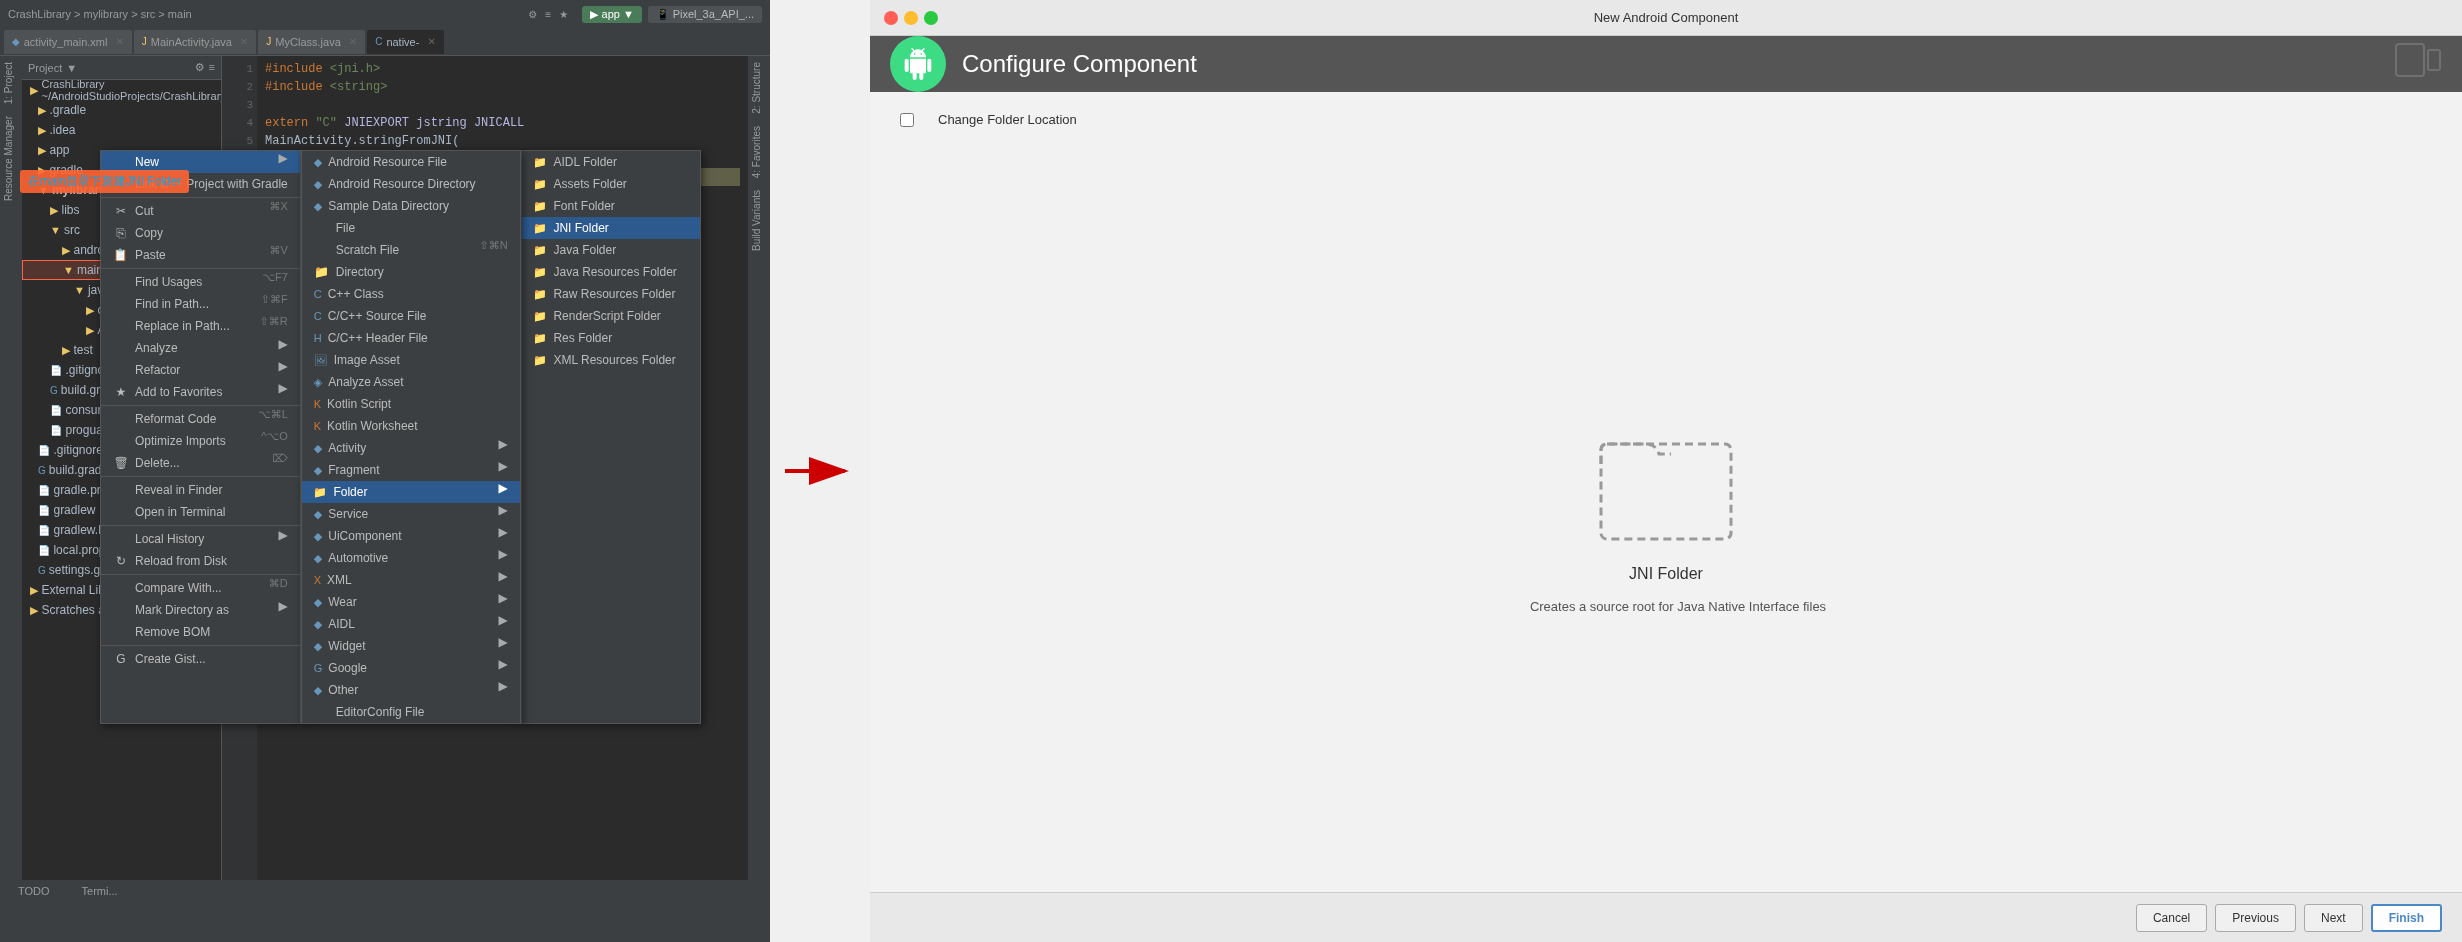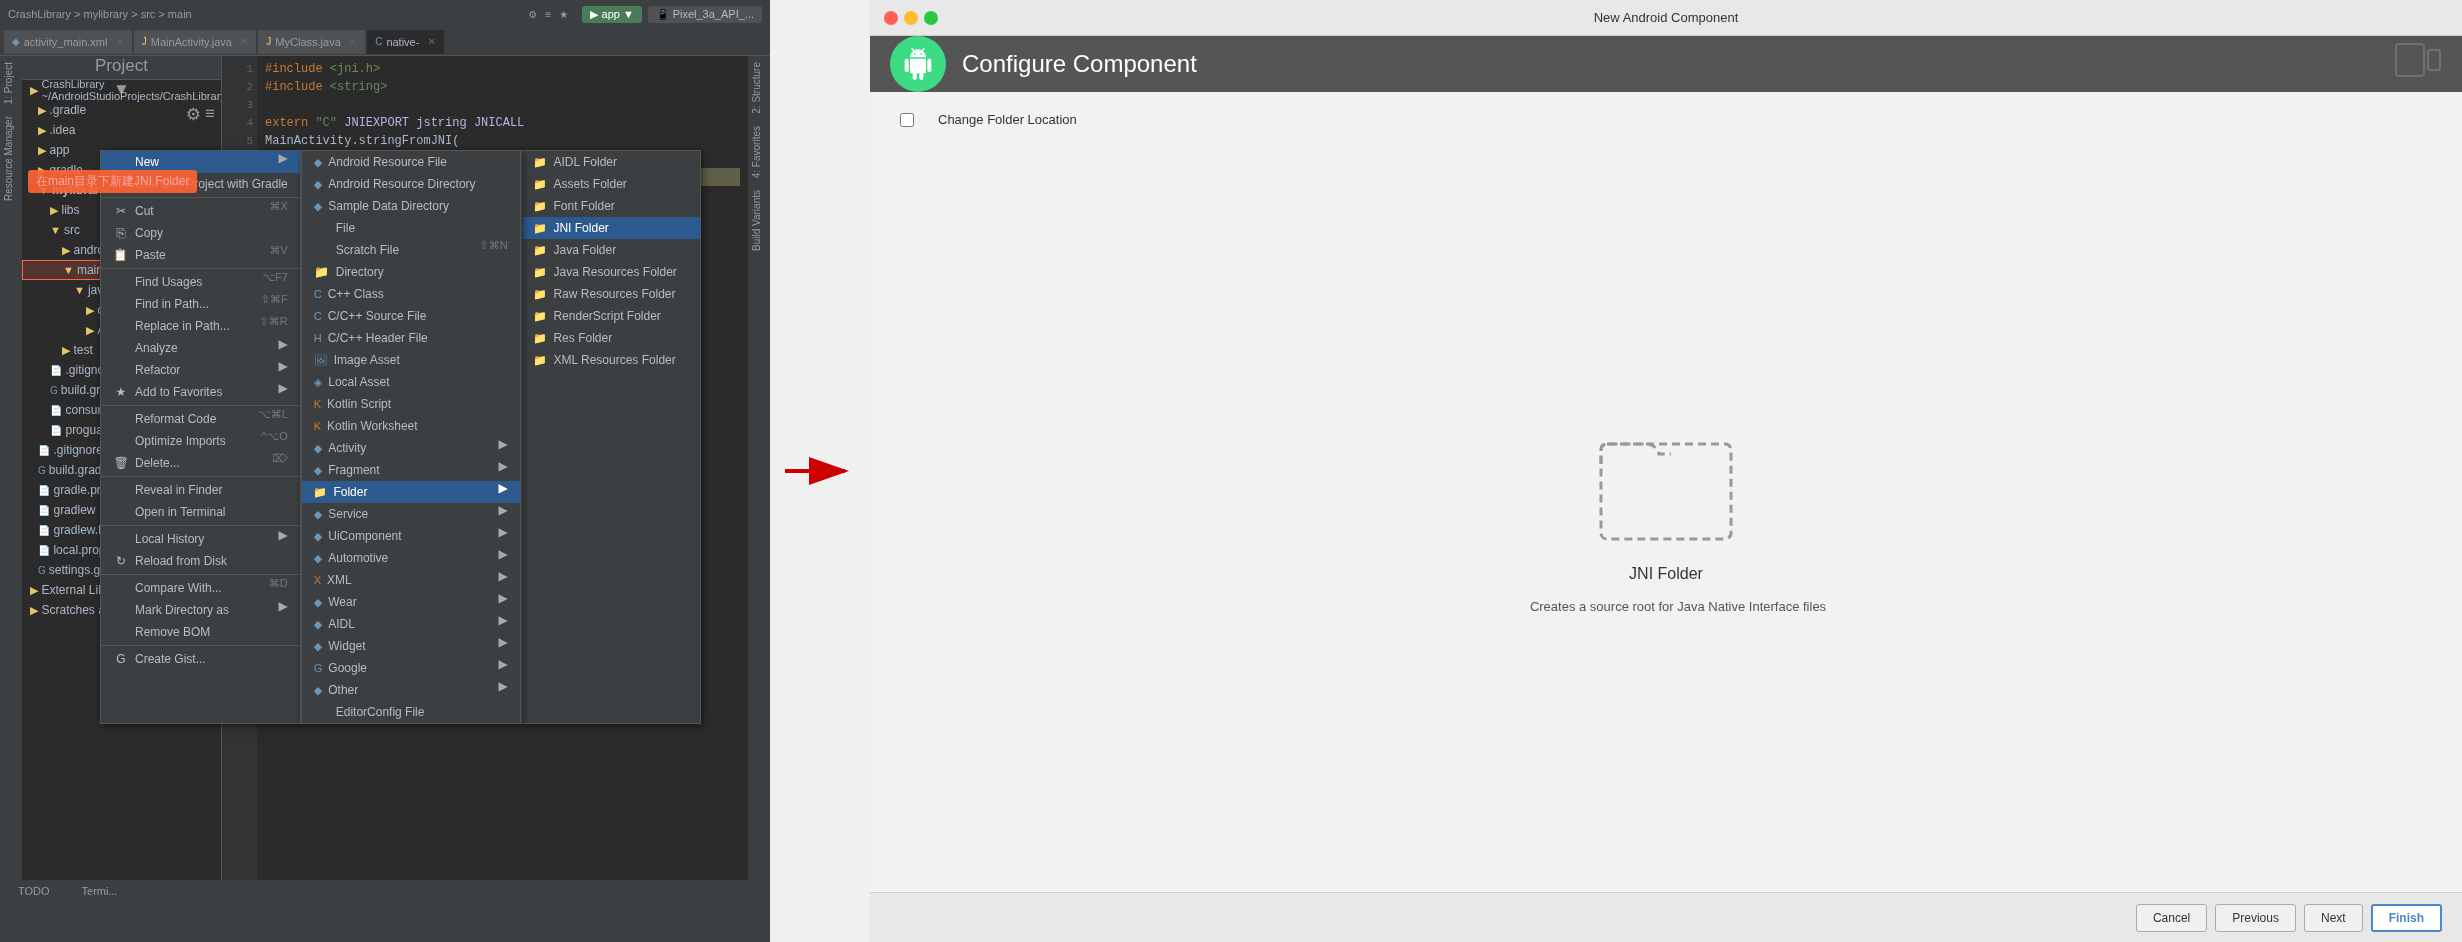--- a/index.html
+++ b/index.html
@@ -78,24 +78,23 @@
       font-size: 12px;
     }
 
     .tree-header {
       height: 24px;
       background: #3c3f41;
       display: flex;
       align-items: center;
       padding: 0 6px;
       gap: 4px;
-      font-size: 17px;
+      font-size: 11px;
       color: #9a9a9a;
       border-bottom: 1px solid #555;
-      flex-direction: column;
     }
 
     .tree-item {
       display: flex;
       align-items: center;
       height: 20px;
       padding-left: 8px;
       color: #a9b7c6;
       cursor: pointer;
       gap: 3px;
@@ -220,23 +219,23 @@
       border: 1px solid #555;
       box-shadow: 2px 2px 8px rgba(0,0,0,0.5);
       min-width: 180px;
       font-size: 12px;
     }
 
     
     .annotation-box {
       position: absolute;
       top: 170px;
-      left: 28px;
+      left: 20px;
       background: rgba(255, 100, 50, 0.9);
-      color: #fca5a5;
+      color: #0ea5e9;
       font-size: 12px;
       padding: 3px 8px;
       border-radius: 3px;
       white-space: nowrap;
       z-index: 200;
     }
 
     
     .configure-panel {
       flex: 1;
@@ -867,21 +866,21 @@
       </div>
       <div class="menu-item">
         <span class="menu-item-left">
             <span class="sub-menu-icon">🖼</span>
             <span>Image Asset</span>
           </span>
       </div>
       <div class="menu-item">
         <span class="menu-item-left">
             <span class="sub-menu-icon">◈</span>
-            <span>Local Asset</span>
+            <span>Analyze Asset</span>
           </span>
       </div>
       <div class="menu-item">
         <span class="menu-item-left">
             <span style="color:#cc7832;font-size:11px;">K</span>
             <span>Kotlin Script</span>
           </span>
       </div>
       <div class="menu-item">
         <span class="menu-item-left">

